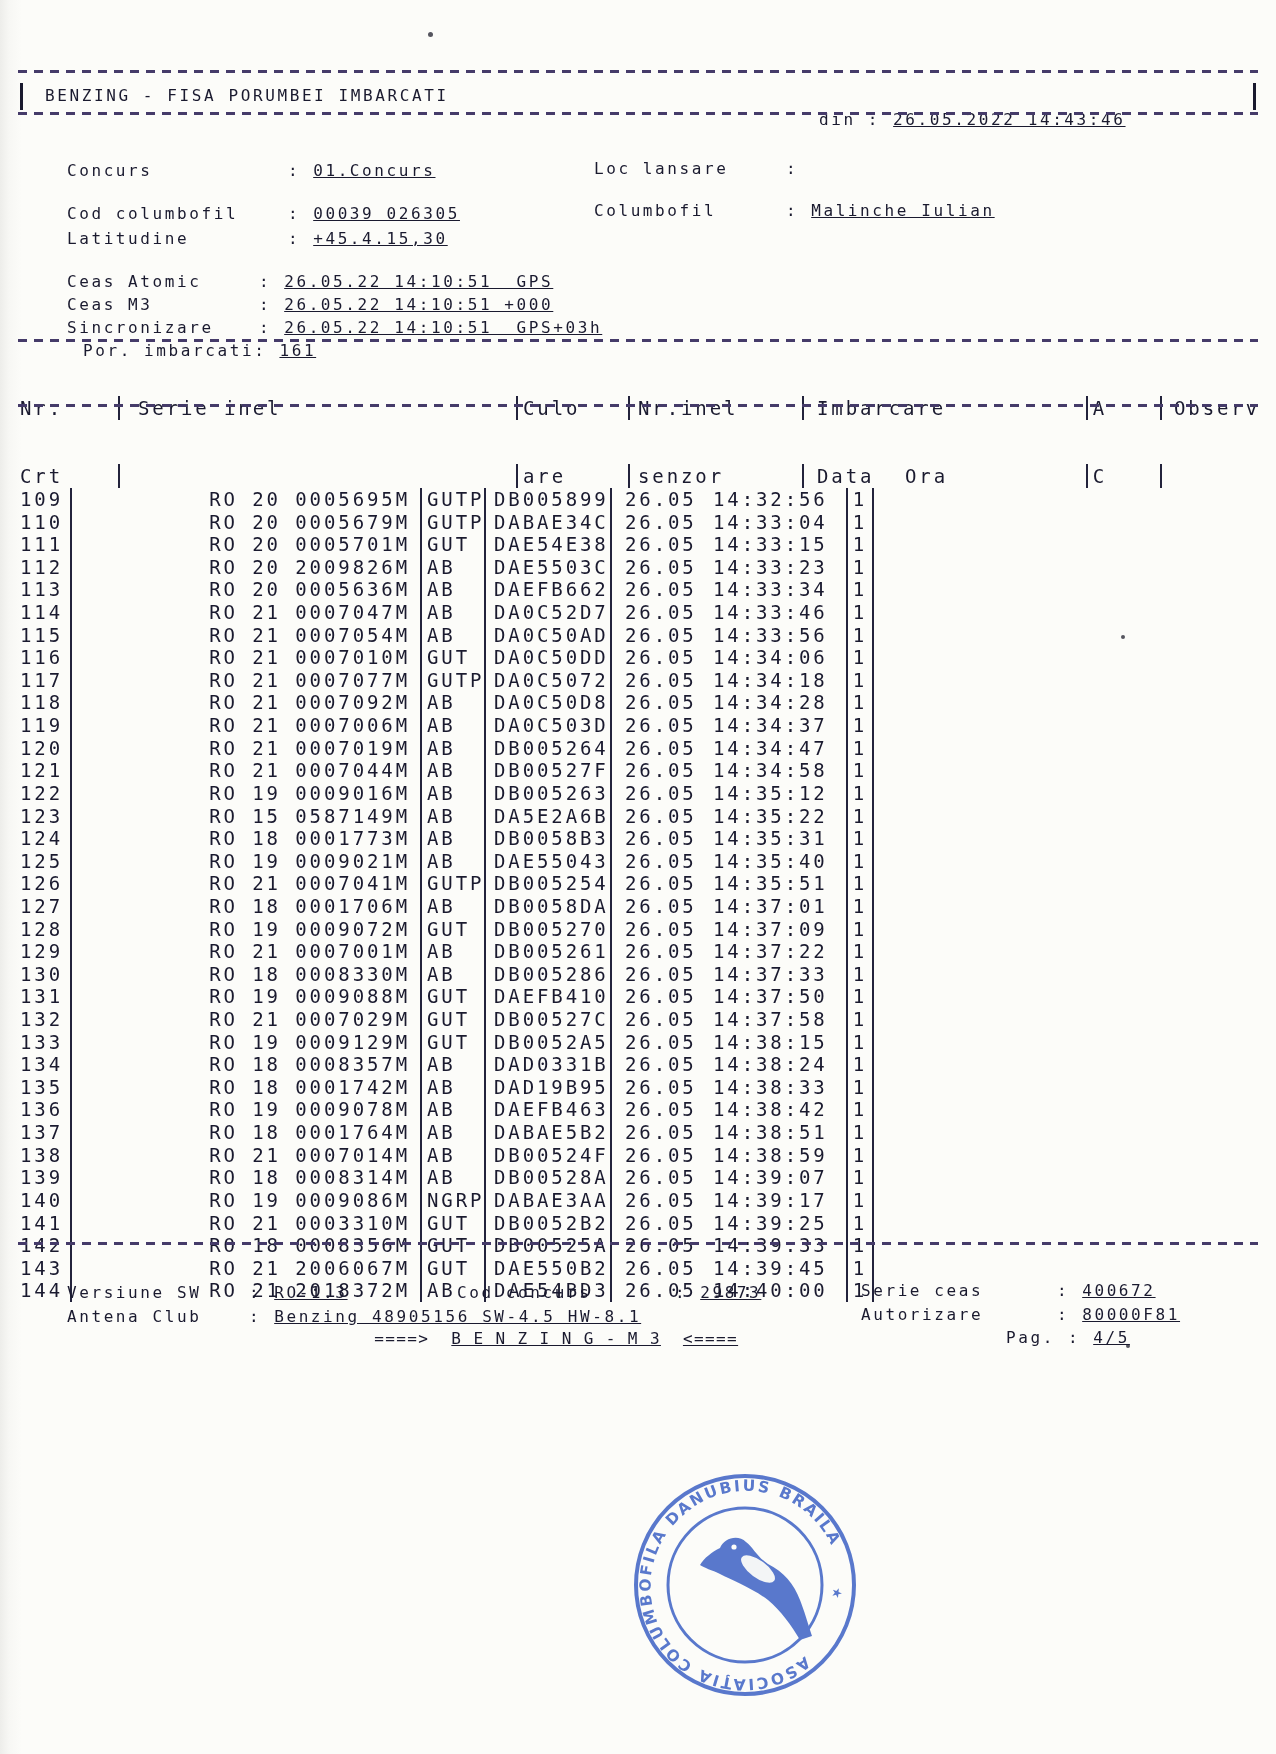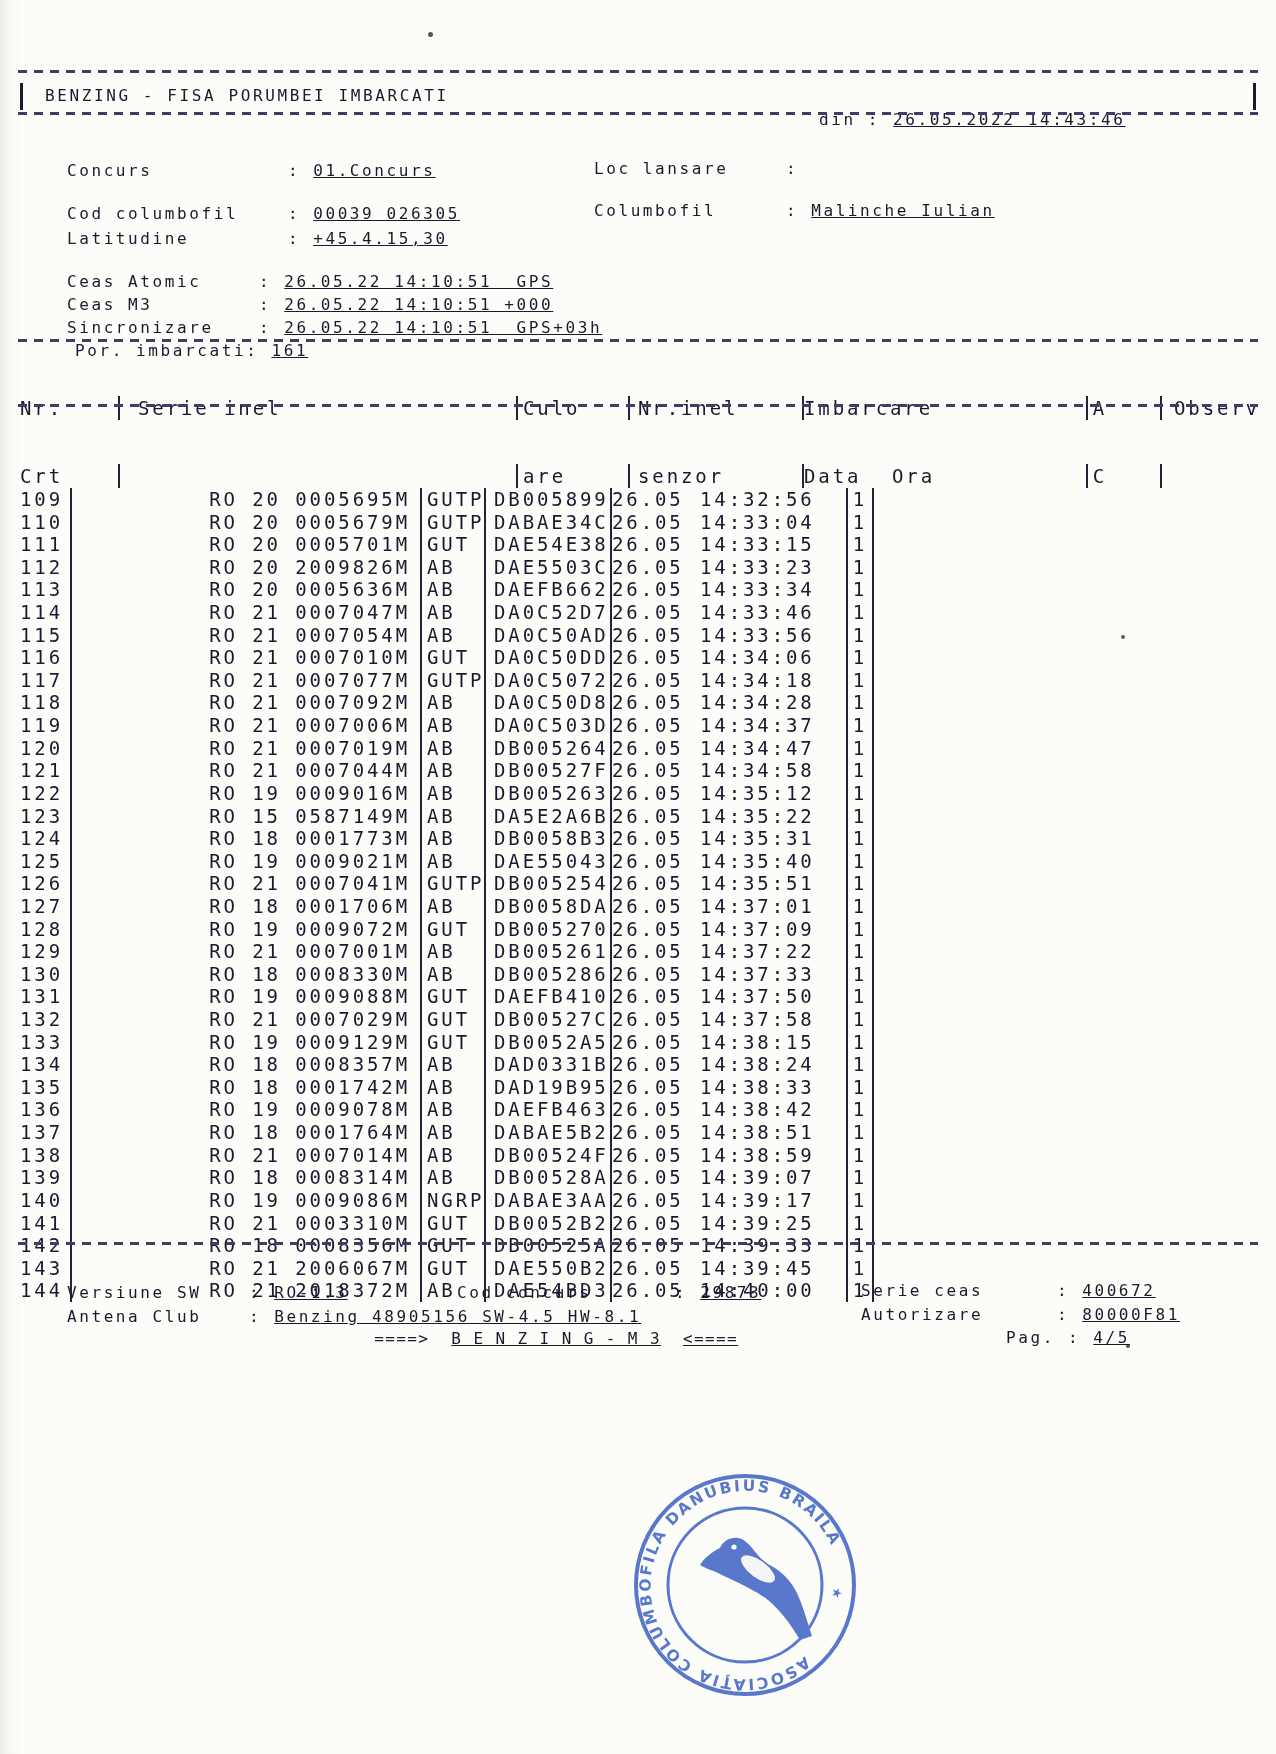--- a/index.html
+++ b/index.html
@@ -19,21 +19,21 @@
 
   
   .tbl{position:absolute;left:18px;width:1240px;font-size:19px;letter-spacing:2.9px;white-space:pre;}
   .trow{display:flex;height:22.62px;line-height:22.62px;}
   .hrow{display:flex;height:24px;line-height:24px;gap:48px;}
   .c{box-sizing:border-box;flex:none;overflow:hidden;}
   .c-nr{width:52px;padding-left:2px;}
   .c-serie{width:350px;text-align:right;padding-right:10px;border-left:2.5px solid #23233c;}
   .c-culo{width:64px;padding-left:5px;border-left:2.5px solid #23233c;}
   .c-senzor{width:126px;padding-left:8px;border-left:2.5px solid #23233c;}
-  .c-imb{width:236px;border-left:2.5px solid #23233c;}
+  .c-imb{width:236px;padding-left:13px;border-left:2.5px solid #23233c;}
   .c-ac{width:26px;text-align:center;border-left:2.5px solid #23233c;}
   .c-obs{flex:1 1 auto;padding-left:12px;border-left:2.5px solid #23233c;}
   .d{display:inline-block;width:88px;}
   .hl{text-align:left;padding-left:18px;}
   .stamp{position:absolute;left:628px;top:1468px;opacity:.84;}
 </style>
 </head>
 <body>
 
 <div class="page">
@@ -70,21 +70,21 @@
 
   <div class="mono" style="left:18px;top:246px;">
     <span class="lbl" style="width:192px">Ceas Atomic</span><span>:</span><span class="val">26.05.22 14:10:51  GPS</span>
   </div>
   <div class="mono" style="left:18px;top:269px;">
     <span class="lbl" style="width:192px">Ceas M3</span><span>:</span><span class="val">26.05.22 14:10:51 +000</span>
   </div>
   <div class="mono" style="left:18px;top:292px;">
     <span class="lbl" style="width:192px">Sincronizare</span><span>:</span><span class="val">26.05.22 14:10:51  GPS+03h</span>
   </div>
-  <div class="mono" style="left:26px;top:315px;">
+  <div class="mono" style="left:34px;top:315px;">
     <span class="lbl">Por. imbarcati</span><span>:</span><span class="val">161</span>
   </div>
 
   <div class="dash" style="top:339px;"></div>
 
   <div class="tbl" style="top:352px;">
     <div class="hrow">
       <span class="c c-nr">Nr.</span>
       <span class="c c-serie hl">Serie inel</span>
       <span class="c c-culo">Culo</span>

